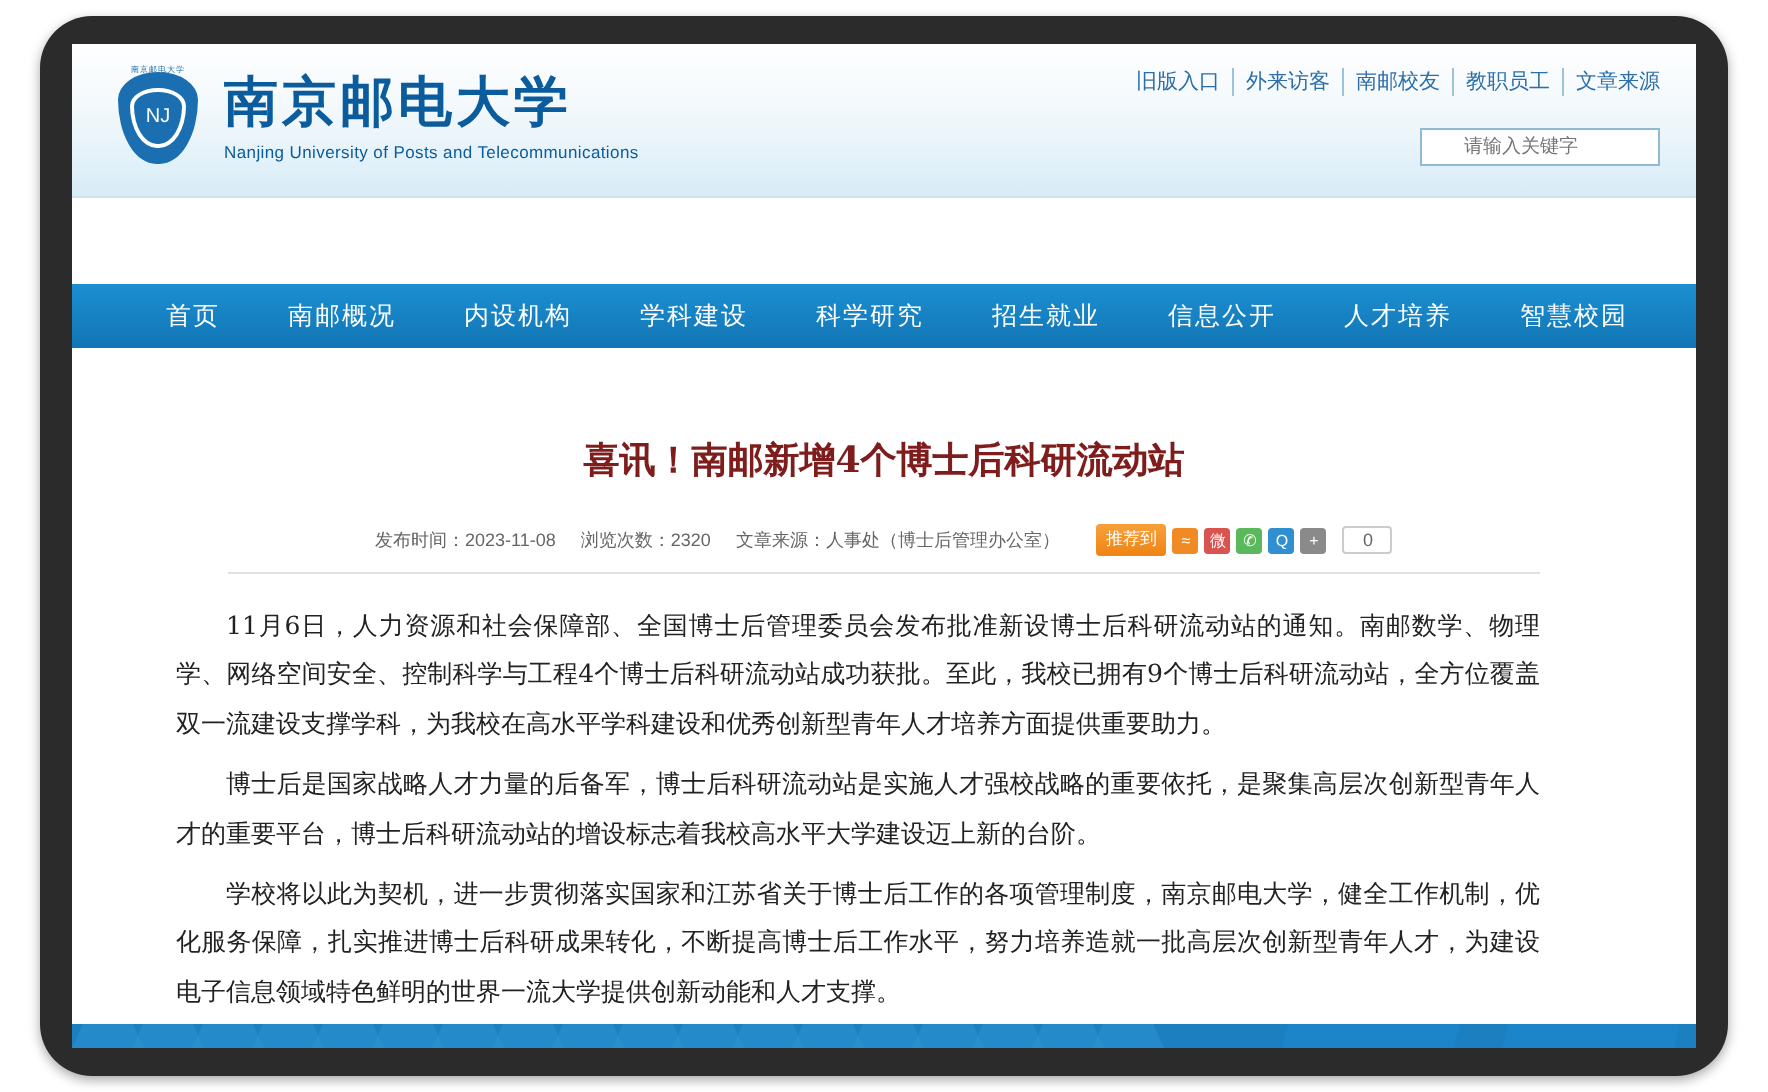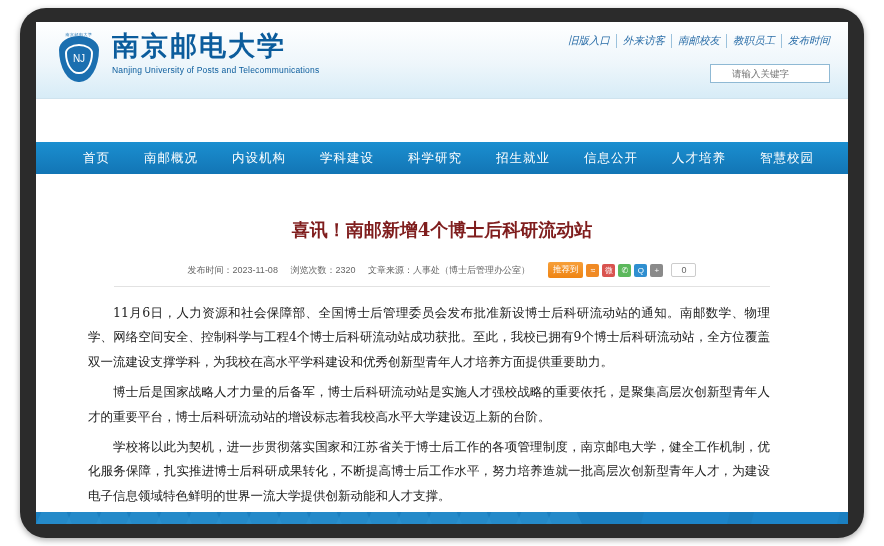--- a/index.html
+++ b/index.html
@@ -38,20 +38,21 @@
     position: relative;
     height: 76px;
     background: linear-gradient(to bottom, #ffffff 0%, #eef6fb 55%, #d7ecf7 100%);
     border-bottom: 1px solid #cfe3ee;
   }
   .logo-wrap {
     position: absolute;
     left: 18px;
     top: 10px;
     display: flex;
+    align-items: center;
   }
   .crest {
     width: 50px;
     height: 54px;
     position: relative;
   }
   .crest .shield {
     position: absolute;
     left: 5px;
     top: 4px;
@@ -117,21 +118,20 @@
     font-size: 10.5px;
     color: #2b6ea8;
     display: flex;
     align-items: center;
   }
   .toplinks a {
     color: #2b6ea8;
     text-decoration: none;
     padding: 0 6px;
     border-right: 1px solid #9cc2dc;
-    font-style: italic;
   }
   .toplinks a:last-child { border-right: none; padding-right: 0; }
   .searchbox {
     position: absolute;
     right: 18px;
     top: 42px;
     width: 120px;
     height: 19px;
     background: #fff;
     border: 1px solid #8fb9d4;
@@ -313,21 +313,21 @@
           <div class="uni-cn">南京邮电大学</div>
           <div class="uni-en">Nanjing University of Posts and Telecommunications</div>
         </div>
       </div>
 
       <div class="toplinks">
         <a href="#">旧版入口</a>
         <a href="#">外来访客</a>
         <a href="#">南邮校友</a>
         <a href="#">教职员工</a>
-        <a href="#">发布时间</a>
+        <a href="#">文章来源</a>
       </div>
 
       <div class="searchbox">
         <input type="text" placeholder="请输入关键字" style="">
 
       </div>
     </div>
 
     <div class="nav">
       <div class="nav-item">首页</div>

